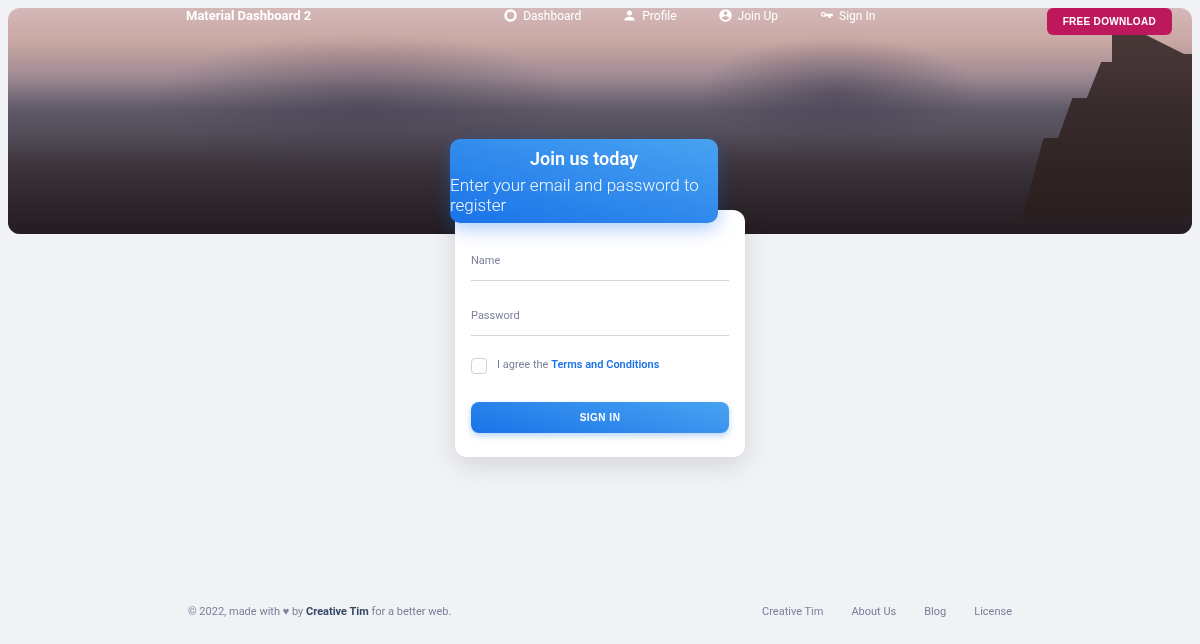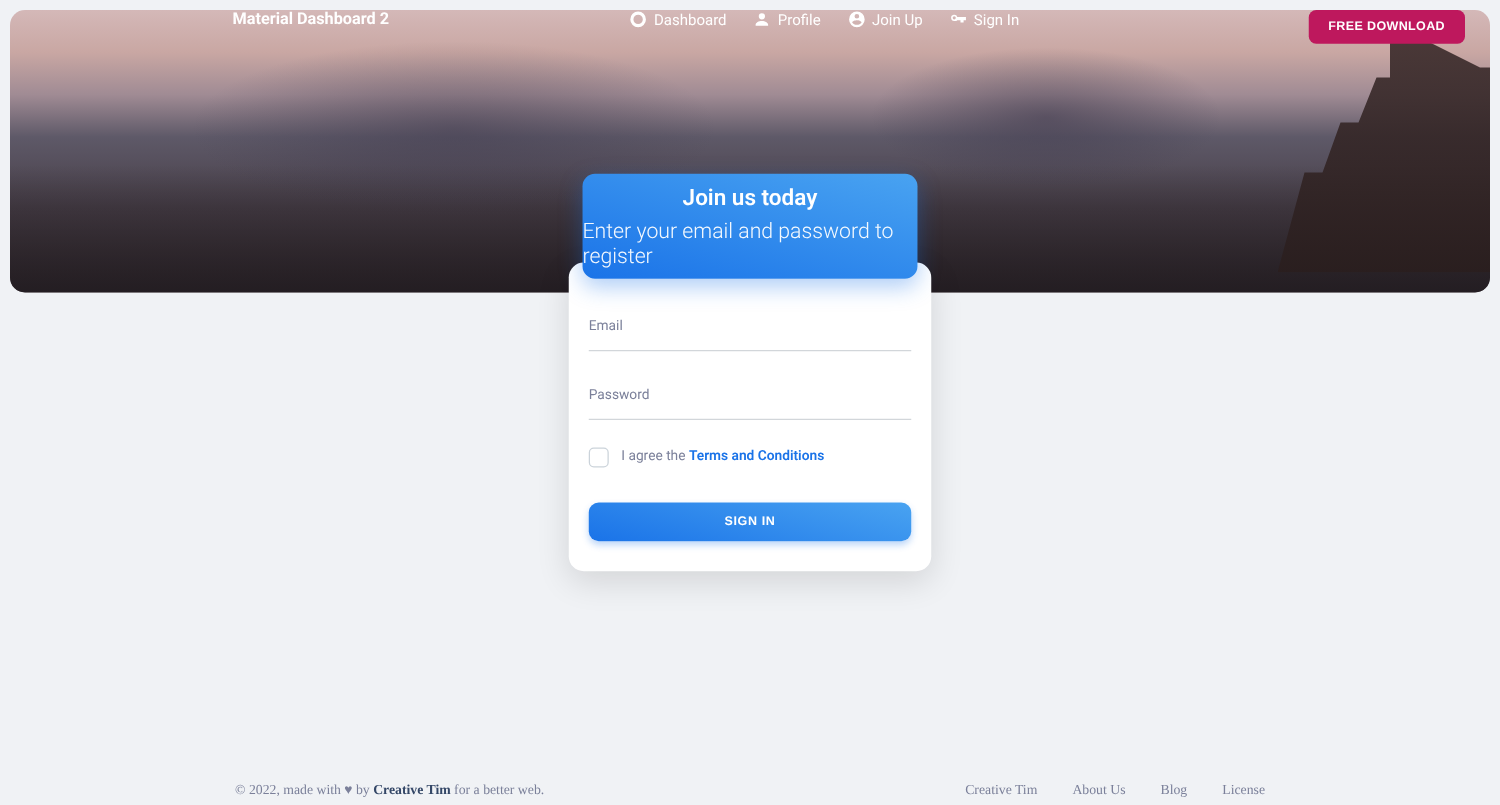--- a/index.html
+++ b/index.html
@@ -36,21 +36,21 @@
   position: absolute;
   top: 8px; left: 8px; right: 8px;
   height: 52px;
   display: flex;
   align-items: flex-start;
   padding: 0 20px 0 178px;
   z-index: 5;
   color: #fff;
 }
 .brand { font-size: 13px; font-weight: 700; color: #fff; }
-.nav { display: flex; gap: 21px; margin-left: 192px; }
+.nav { display: flex; gap: 41px; margin-left: 192px; }
 .nav-item { display: flex; align-items: center; gap: 5px; font-size: 12px; color: #fff; cursor: pointer; }
 .nav-item svg { width: 15px; height: 15px; fill: #fff; }
 .spacer { flex: 1; }
 .dl-btn {
   background: #be185d;
   color: #fff;
   font-size: 10px;
   font-weight: 700;
   padding: 8px 16px;
   border-radius: 6px;
@@ -64,21 +64,21 @@
   left: 455px; top: 210px;
   width: 290px;
   background: #fff;
   border-radius: 12px;
   box-shadow: 0 8px 26px rgba(0,0,0,0.12);
   padding: 18px 16px 24px;
   z-index: 4;
 }
 .card-header {
   position: absolute;
-  left: 466px; top: 139px;
+  left: 450px; top: 139px;
   width: 268px;
   height: 84px;
   border-radius: 10px;
   background: linear-gradient(195deg, #49a3f1, #1a73e8);
   box-shadow: 0 6px 18px rgba(26,115,232,0.35);
   display: flex;
   flex-direction: column;
   align-items: center;
   justify-content: center;
   color: #fff;
@@ -130,27 +130,26 @@
   letter-spacing: 0.5px;
   cursor: pointer;
   box-shadow: 0 3px 6px rgba(26,115,232,0.3);
 }
 
 .signin-row { text-align: center; margin-top: 22px; font-size: 11px; color: #7b809a; }
 .signin-row a { color: #1a73e8; font-weight: 600; text-decoration: none; cursor: pointer; }
 
 .footer {
   position: absolute;
-  left: 0; right: 0; bottom: 6px;
+  left: 0; right: 0; bottom: 26px;
   display: flex;
   align-items: flex-end;
   padding: 0 188px;
   font-size: 11px;
   color: #7b809a;
-  font-family: Liberation Serif, serif;
 }
 .footer .heart { color: #7b809a; font-size: 11px; }
 .footer strong { color: #344767; font-weight: 700; }
 .footer-links { margin-left: auto; display: flex; gap: 28px; }
 .footer-links a { color: #7b809a; text-decoration: none; cursor: pointer; }
 </style>
 </head>
 <body>
 
 <div class="hero"></div>
@@ -187,22 +186,22 @@
   <button class="dl-btn">FREE DOWNLOAD</button>
 </div>
 
 <div class="card-header">
   <h3>Join us today</h3>
   <p>Enter your email and password to register</p>
 </div>
 
 <div class="card">
   <div class="form-field">
-    <label>Email</label>
-    <input type="email" style="">
+    <label>Name</label>
+    <input type="text" style="">
   </div>
   <div class="form-field">
     <label>Password</label>
     <input type="password" style="">
   </div>
   <div class="checkbox-row">
     <div class="checkbox"></div>
     <span><span>I agree the </span><a>Terms and Conditions</a></span>
   </div>
   <button class="submit-btn">SIGN IN</button>

